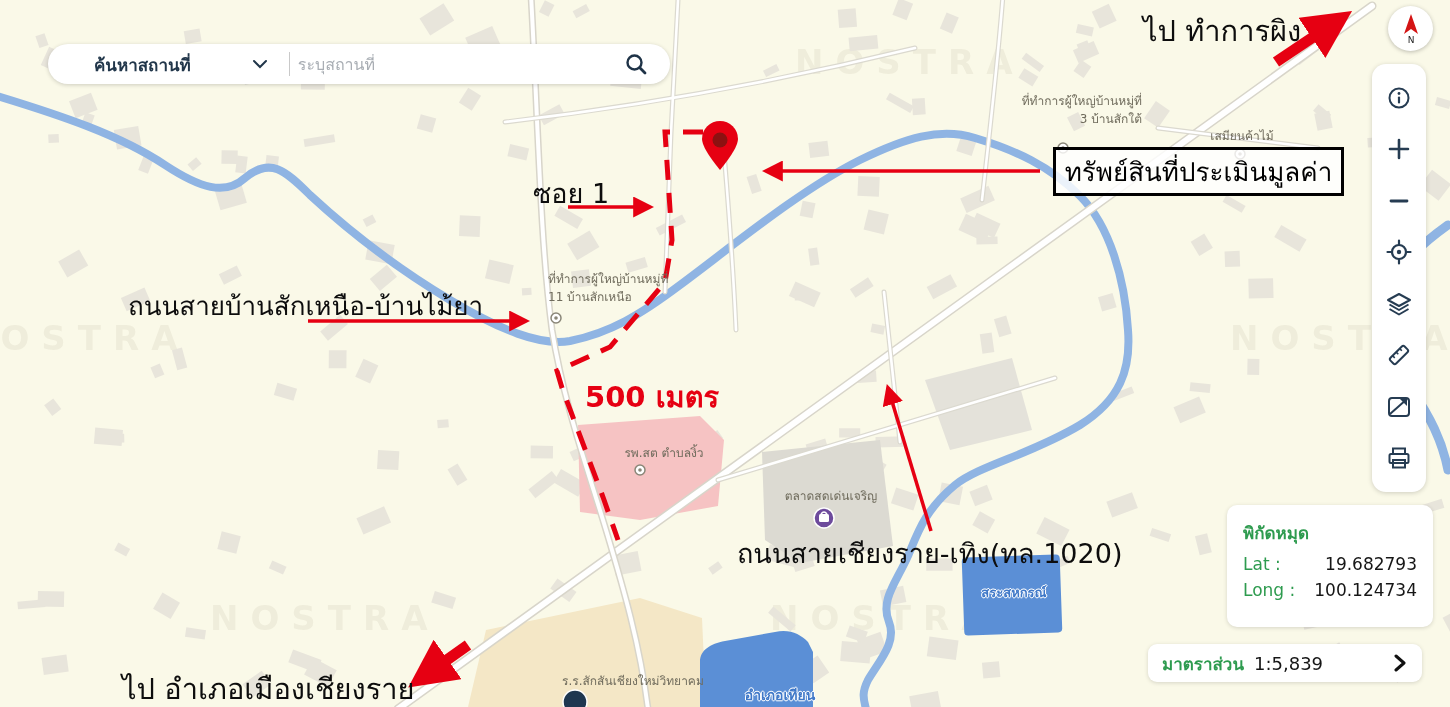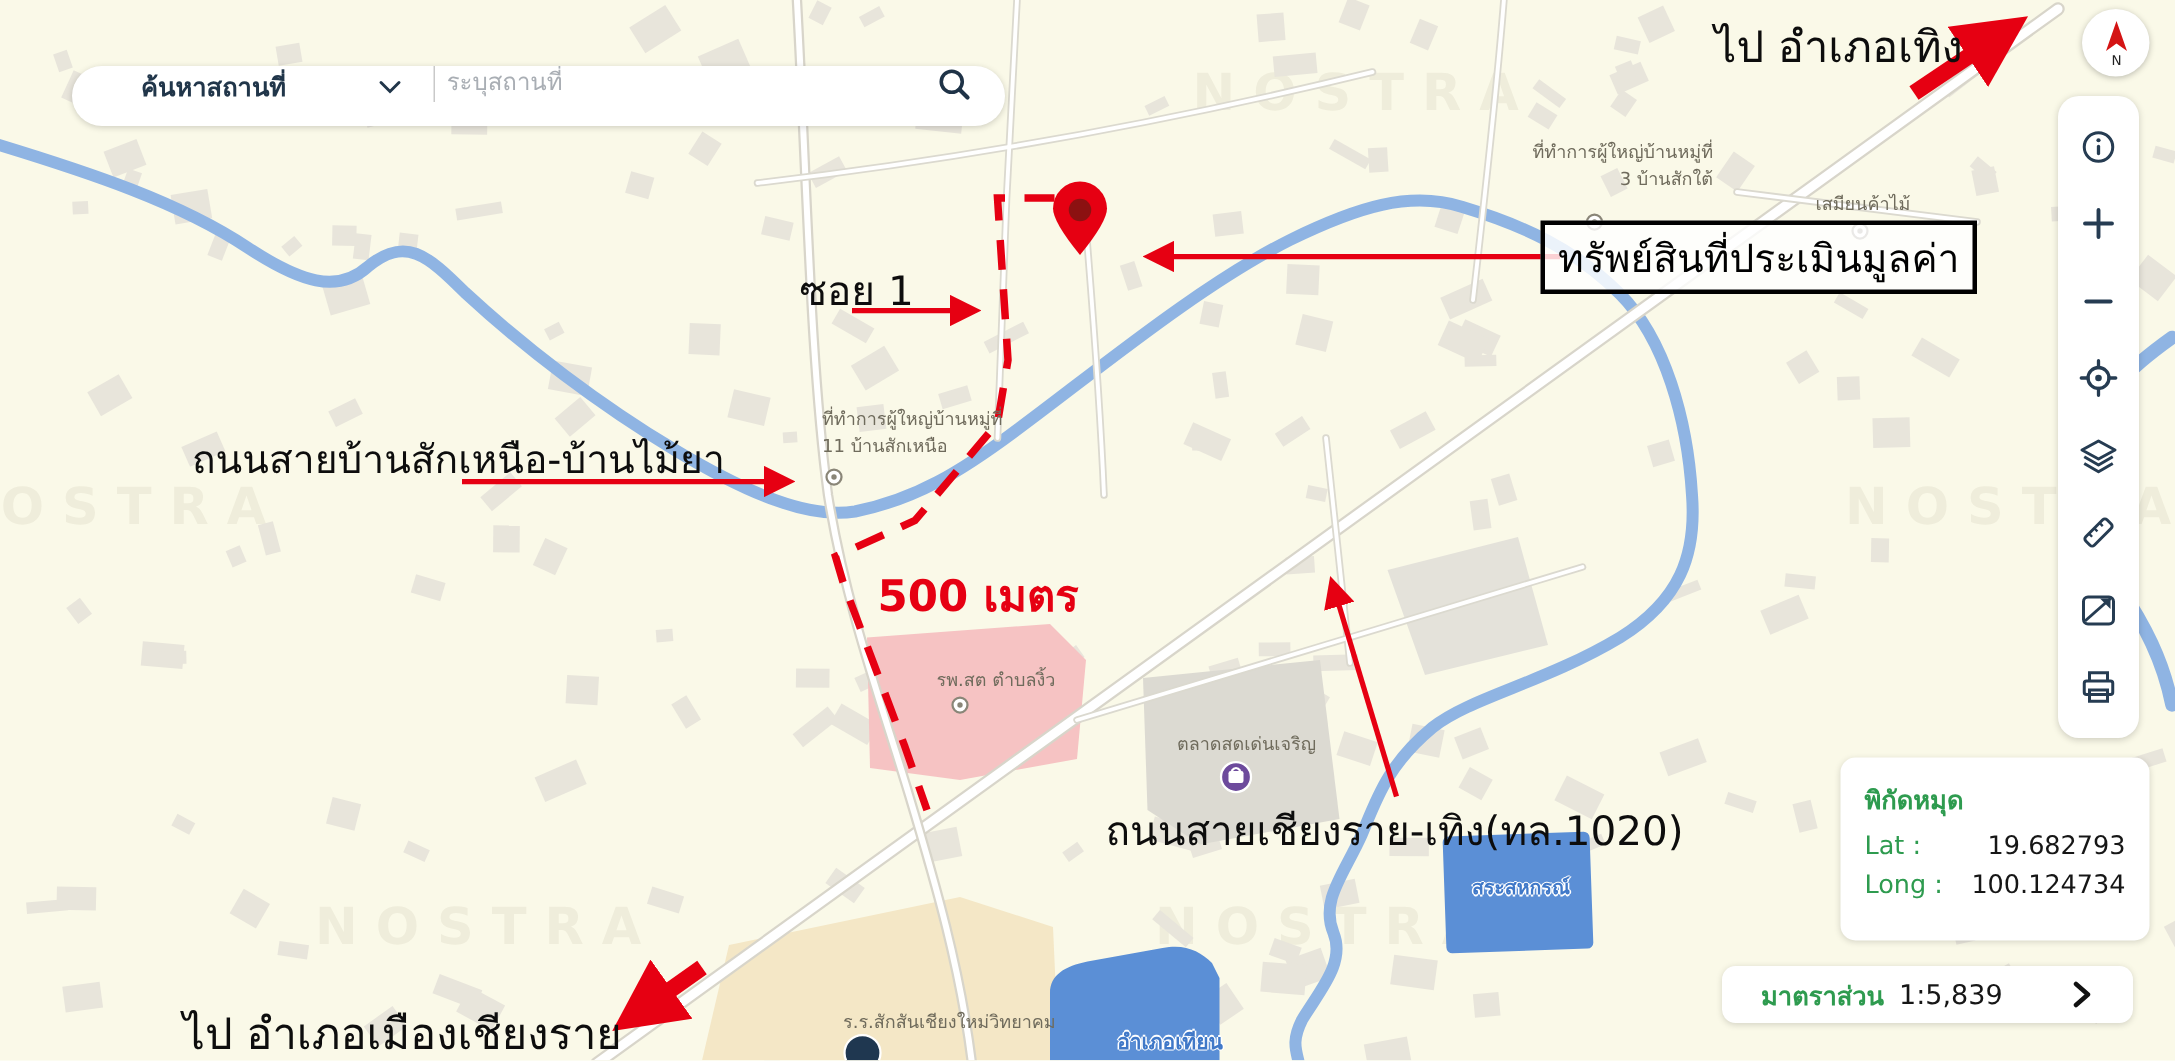--- a/index.html
+++ b/index.html
@@ -13,21 +13,21 @@
   .poi{position:absolute;font-size:12px;line-height:18px;color:#6f6b5c;pointer-events:none;}
   .poi.blue{color:#3f78c8;font-weight:bold;font-size:13px;
     text-shadow:-1px 0 #fff,1px 0 #fff,0 -1px #fff,0 1px #fff;}
   
   .ann{position:absolute;color:#0d0d0d;white-space:nowrap;}
   .ann.red{color:#e60012;font-weight:bold;}
   .box-label{position:absolute;border:3px solid #000;background:rgba(255,255,255,0.82);
     display:flex;align-items:center;justify-content:center;font-size:26px;color:#000;}
   
   .searchbar{position:absolute;left:48px;top:44px;width:622px;height:40px;background:#fff;
-    border-radius:21px;display:flex;align-items:flex-start;box-shadow:0 1px 4px rgba(0,0,0,.18);}
+    border-radius:21px;display:flex;align-items:center;box-shadow:0 1px 4px rgba(0,0,0,.18);}
   .searchbar .cat{display:flex;align-items:center;gap:60px;padding:0 14px 0 46px;cursor:pointer;}
   .searchbar .cat b{font-size:17px;color:#21364a;}
   .searchbar .sep{width:1px;height:24px;background:#c9c9c9;margin:0 6px;}
   .searchbar input{flex:1;border:none;outline:none;font-size:16px;color:#4c1d95;background:transparent;
     font-family:inherit;}
   .searchbar input::placeholder{color:#a9aeb4;}
   .searchbar .mag{padding:0 22px 0 8px;cursor:pointer;display:flex;align-items:center;}
   
   .compass{position:absolute;left:1388px;top:6px;width:45px;height:45px;border-radius:50%;
     background:#fff;box-shadow:0 1px 4px rgba(0,0,0,.25);display:flex;align-items:center;
@@ -38,21 +38,21 @@
   .tbtn{width:32px;height:32px;display:flex;align-items:center;justify-content:center;cursor:pointer;}
   
   .coords{position:absolute;left:1227px;top:505px;width:206px;height:122px;background:#fff;
     border-radius:10px;box-shadow:0 1px 4px rgba(0,0,0,.15);padding:14px 16px;box-sizing:border-box;}
   .coords .t{color:#2e9b4f;font-weight:bold;font-size:17px;margin-bottom:8px;}
   .coords .row{display:flex;justify-content:space-between;font-size:17px;margin-top:6px;}
   .coords .row .l{color:#2e9b4f;}
   .coords .row .v{color:#161616;}
   .scalebar{position:absolute;left:1148px;top:644px;width:274px;height:38px;background:#fff;
     border-radius:9px;box-shadow:0 1px 4px rgba(0,0,0,.15);display:flex;align-items:center;
-    padding:0 26px;box-sizing:border-box;gap:10px;}
+    padding:0 14px;box-sizing:border-box;gap:10px;}
   .scalebar .l{color:#2e9b4f;font-size:17px;font-weight:bold;}
   .scalebar .v{color:#161616;font-size:18px;}
   .scalebar .chev{margin-left:auto;cursor:pointer;display:flex;align-items:center;}
 </style>
 </head>
 <body>
 
 <div class="stage">
 
   <div class="wm" style="left:-40px;top:318px;">NOSTRA</div>
@@ -326,22 +326,22 @@
   <div class="poi" style="left:548px;top:270px;width:176px;">
     <div>ที่ทำการผู้ใหญ่บ้านหมู่ที่</div>
     <div>11 บ้านสักเหนือ</div>
   </div>
   <div class="poi" style="left:596px;top:444px;width:136px;text-align:center;">รพ.สต ตำบลงิ้ว</div>
   <div class="poi" style="left:768px;top:487px;width:126px;text-align:center;">ตลาดสดเด่นเจริญ</div>
   <div class="poi blue" style="left:962px;top:560px;width:104px;text-align:center;margin-top:24px;">สระสหกรณ์</div>
   <div class="poi" style="left:562px;top:672px;width:170px;">ร.ร.สักสันเชียงใหม่วิทยาคม</div>
   <div class="poi blue" style="left:722px;top:686px;width:116px;text-align:center;font-size:14px;">อำเภอเทียน</div>
 
-  <div class="ann" style="left:1143px;top:8px;font-size:29px;">ไป อำเภอเทิง</div>
-  <div class="box-label" style="left:1027px;top:147px;width:285px;height:43px;">ทรัพย์สินที่ประเมินมูลค่า</div>
+  <div class="ann" style="left:1143px;top:8px;font-size:29px;">ไป ทำการผิง</div>
+  <div class="box-label" style="left:1053px;top:147px;width:285px;height:43px;">ทรัพย์สินที่ประเมินมูลค่า</div>
   <div class="ann" style="left:533px;top:172px;font-size:27px;">ซอย 1</div>
   <div class="ann" style="left:128px;top:285px;font-size:26px;">ถนนสายบ้านสักเหนือ-บ้านไม้ยา</div>
   <div class="ann red" style="left:585px;top:374px;font-size:29px;">500 เมตร</div>
   <div class="ann" style="left:737px;top:532px;font-size:27px;">ถนนสายเชียงราย-เทิง(ทล.1020)</div>
   <div class="ann" style="left:122px;top:666px;font-size:29px;">ไป อำเภอเมืองเชียงราย</div>
 
   <div class="searchbar">
     <div class="cat">
       <b>ค้นหาสถานที่</b>
       <span style="display:flex;">

